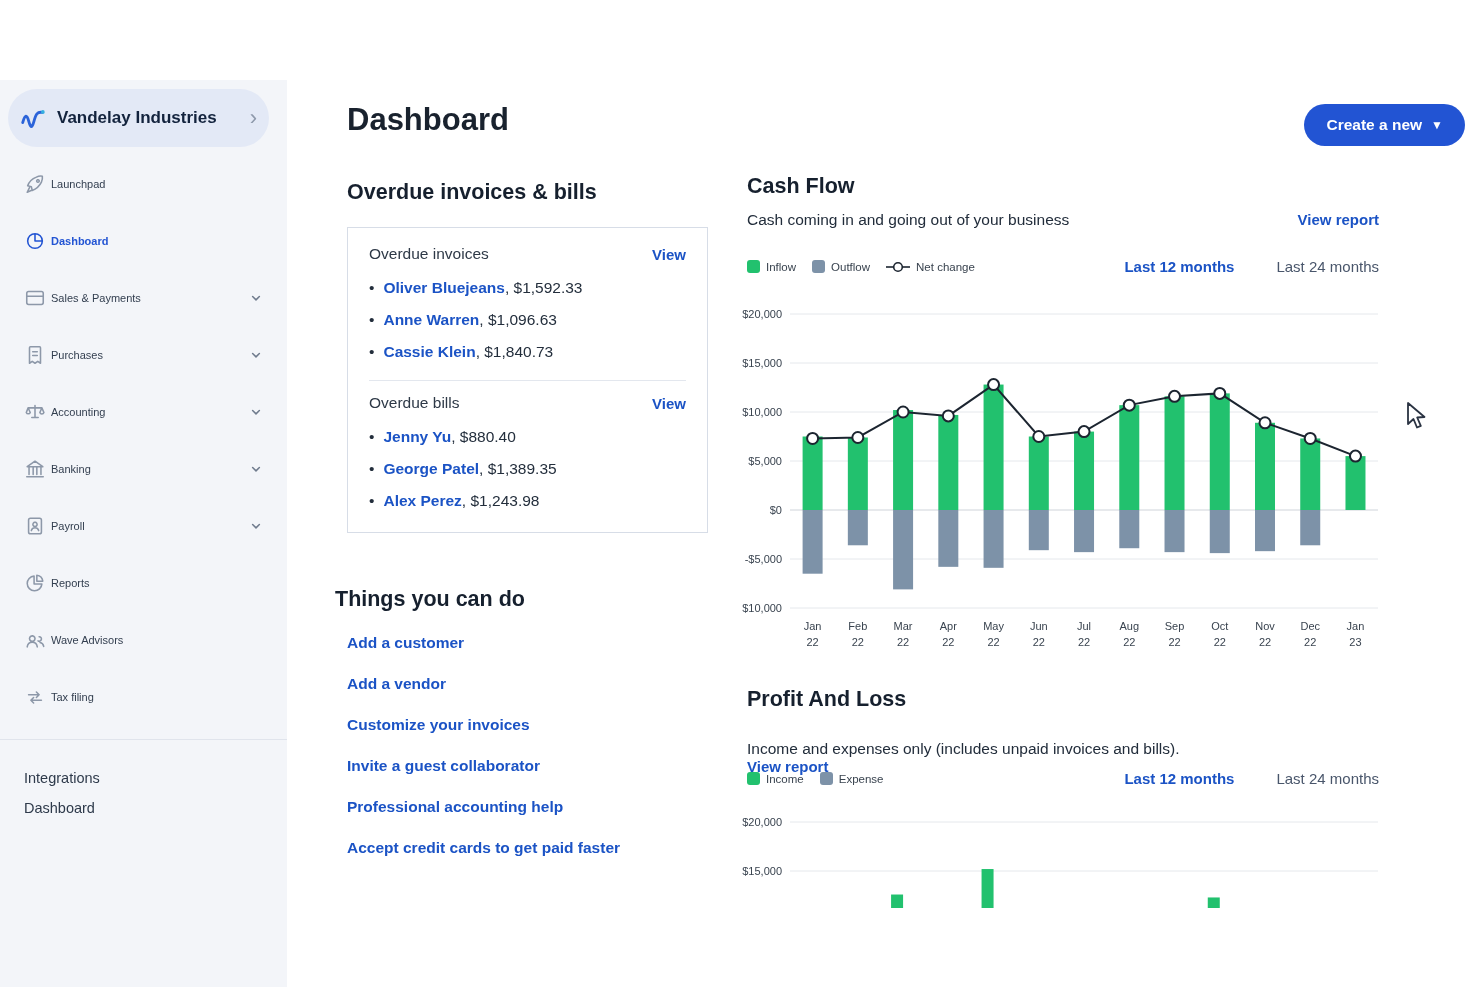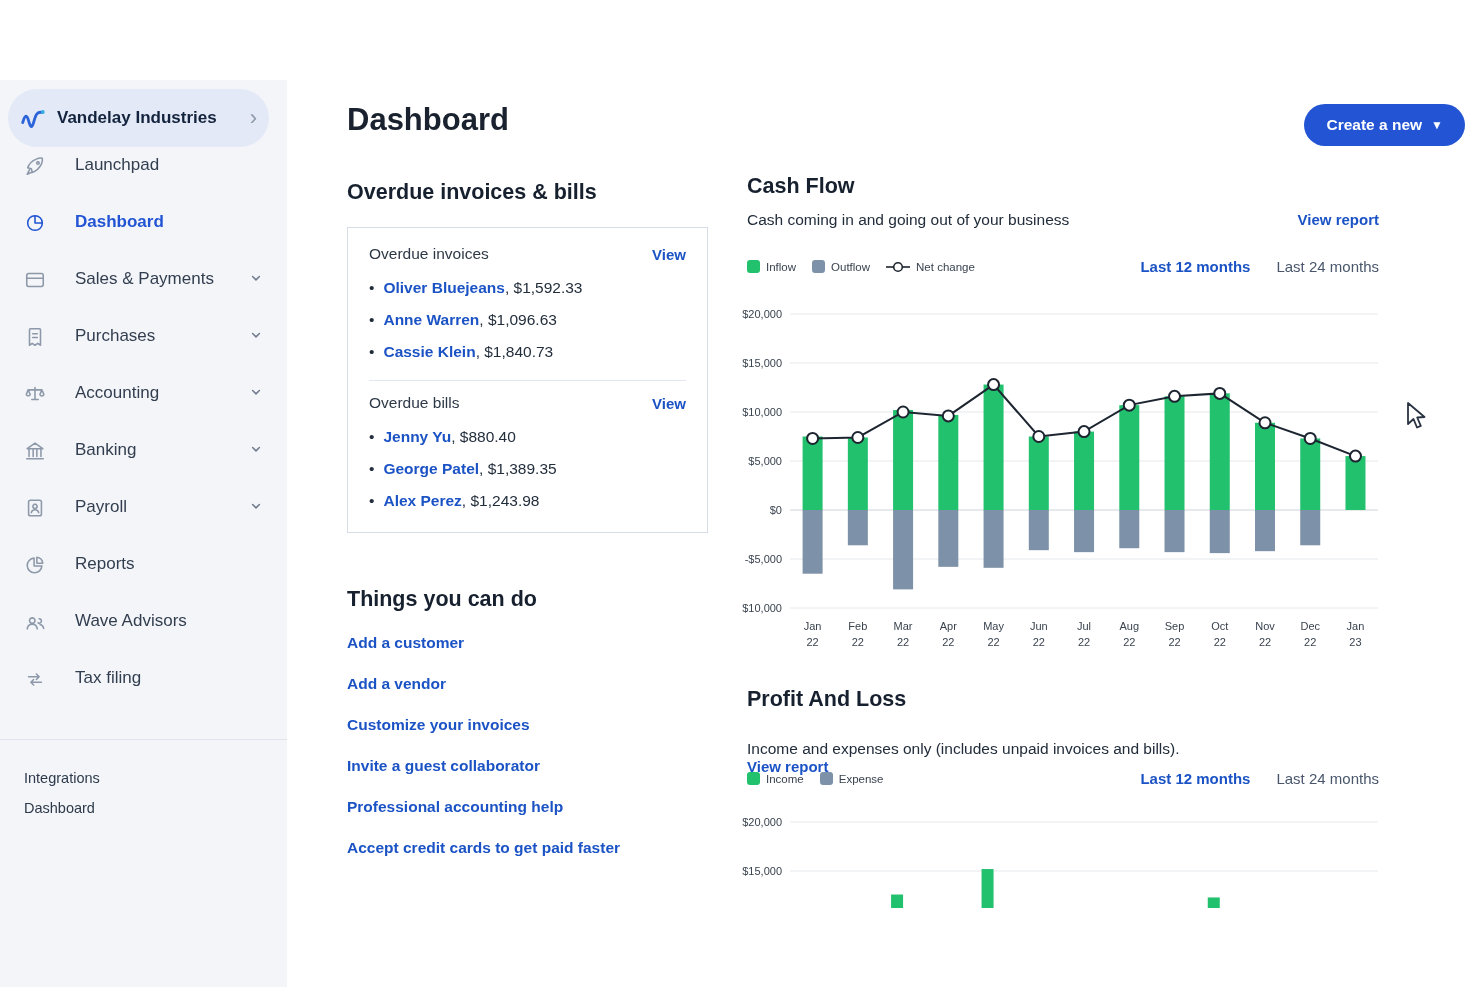--- a/index.html
+++ b/index.html
@@ -9,22 +9,22 @@
     background:#ffffff; color:#1d2835;
     font-family:"Liberation Sans", sans-serif;
   }
   
   .sidebar { position:absolute; left:0; top:80px; width:287px; height:907px; background:#f3f5f9; }
   .logo-pill { margin:9px 18px 4px 8px; height:58px; border-radius:29px; background:#e3e9f6;
     display:flex; align-items:center; gap:9px; padding:0 12px 0 10px; cursor:pointer; }
   .brand-name { font-weight:bold; font-size:17px; color:#13233d; white-space:nowrap; }
   .logo-chevron { margin-left:auto; color:#8e99ab; font-size:22px; line-height:1; }
   nav { margin-top:8px; }
-  .nav-item { display:flex; height:57px; padding:0 22px 0 24px; gap:29px;
-    font-size:17px; color:#323e4f; cursor:pointer; }
+  .nav-item { display:flex; align-items:center; height:57px; padding:0 22px 0 24px; gap:5px;
+    font-size:11px; color:#323e4f; cursor:pointer; }
   .nav-icon { width:22px; height:22px; color:#8d98a9; flex:none; }
   .nav-icon path { fill:none; stroke:currentColor; stroke-width:1.7; stroke-linecap:round; stroke-linejoin:round; }
   .nav-item.active { color:#2254d3; font-weight:bold; }
   .nav-item.active .nav-icon { color:#2254d3; }
   .nav-chevron { width:18px; height:18px; margin-left:auto; color:#6f7b8d; }
   .nav-chevron path { fill:none; stroke:currentColor; stroke-width:2; stroke-linecap:round; stroke-linejoin:round; }
   .sidebar-footer { margin-top:14px; border-top:1px solid #e0e4ec; padding-top:23px; }
   .footer-item { padding:7px 24px; font-size:14.5px; color:#2e3a4b; cursor:pointer; }
   
   .page-title { position:absolute; left:347px; top:102px; margin:0; font-size:31px; color:#19222e; font-weight:bold; }
@@ -49,21 +49,21 @@
   
   .sub-row { position:absolute; left:747px; width:632px; display:flex; justify-content:space-between;
     align-items:baseline; font-size:15.5px; color:#222d3b; }
   .legend-row { position:absolute; left:747px; width:632px; display:flex; align-items:center;
     font-size:11.5px; color:#39434f; }
   .legend-item { display:flex; align-items:center; gap:6px; margin-right:16px; }
   .swatch { width:13px; height:13px; border-radius:3px; }
   .swatch.green { background:#22c16e; }
   .swatch.slate { background:#7d92a8; }
   .tabs { margin-left:auto; display:flex; gap:26px; font-size:15px; align-items:baseline; }
-  .tab { color:#49566b; cursor:pointer; }
+  .tab { color:#49566b; cursor:pointer;margin-left:16px; }
   .tab.active { color:#1b53c5; font-weight:bold; }
   .chart-box { position:absolute; overflow:hidden; }
   #cashflow-chart { left:742px; top:296px; width:640px; height:360px; }
   #pnl-chart { left:742px; top:806px; width:640px; height:102px; }
   svg text { font-family:"Liberation Sans", sans-serif; fill:#39434f; }
   .cursor { position:absolute; left:1404px; top:402px; }
 </style>
 </head>
 <body>
 
@@ -182,21 +182,21 @@
     <span>Overdue bills</span>
     <a class="view-link">View</a>
   </div>
   <div class="inv-list" id="bill-list">
       <div class="inv-row"><span class="bullet">•</span><a class="name-link">Jenny Yu</a><span>, $880.40</span></div>
       <div class="inv-row"><span class="bullet">•</span><a class="name-link">George Patel</a><span>, $1,389.35</span></div>
       <div class="inv-row"><span class="bullet">•</span><a class="name-link">Alex Perez</a><span>, $1,243.98</span></div>
     </div>
 </div>
 
-<h2 class="section-h" style="left:347px; top:587px;">Things you can do</h2>
+<h2 class="section-h" style="left:335px; top:587px;">Things you can do</h2>
 <div id="things-links">
     <a class="action-link">Add a customer</a>
     <a class="action-link">Add a vendor</a>
     <a class="action-link">Customize your invoices</a>
     <a class="action-link">Invite a guest collaborator</a>
     <a class="action-link">Professional accounting help</a>
     <a class="action-link">Accept credit cards to get paid faster</a>
   </div>
 
 <h2 class="section-h" style="left:747px; top:174px;">Cash Flow</h2>

